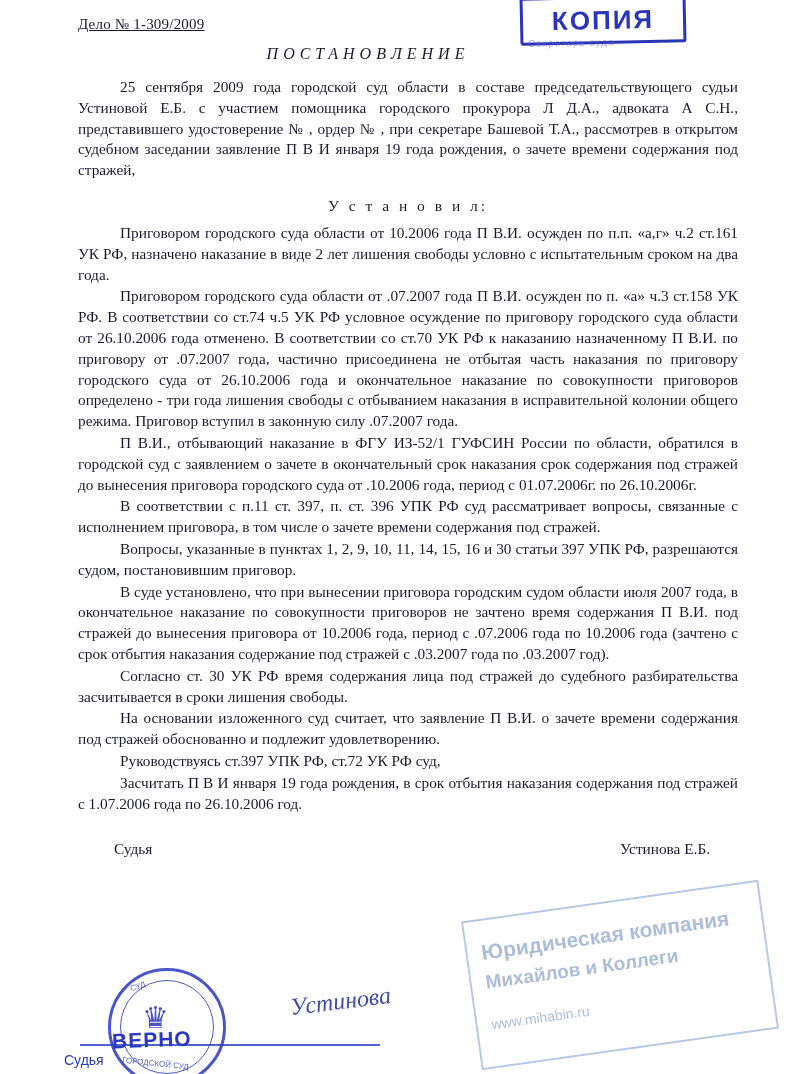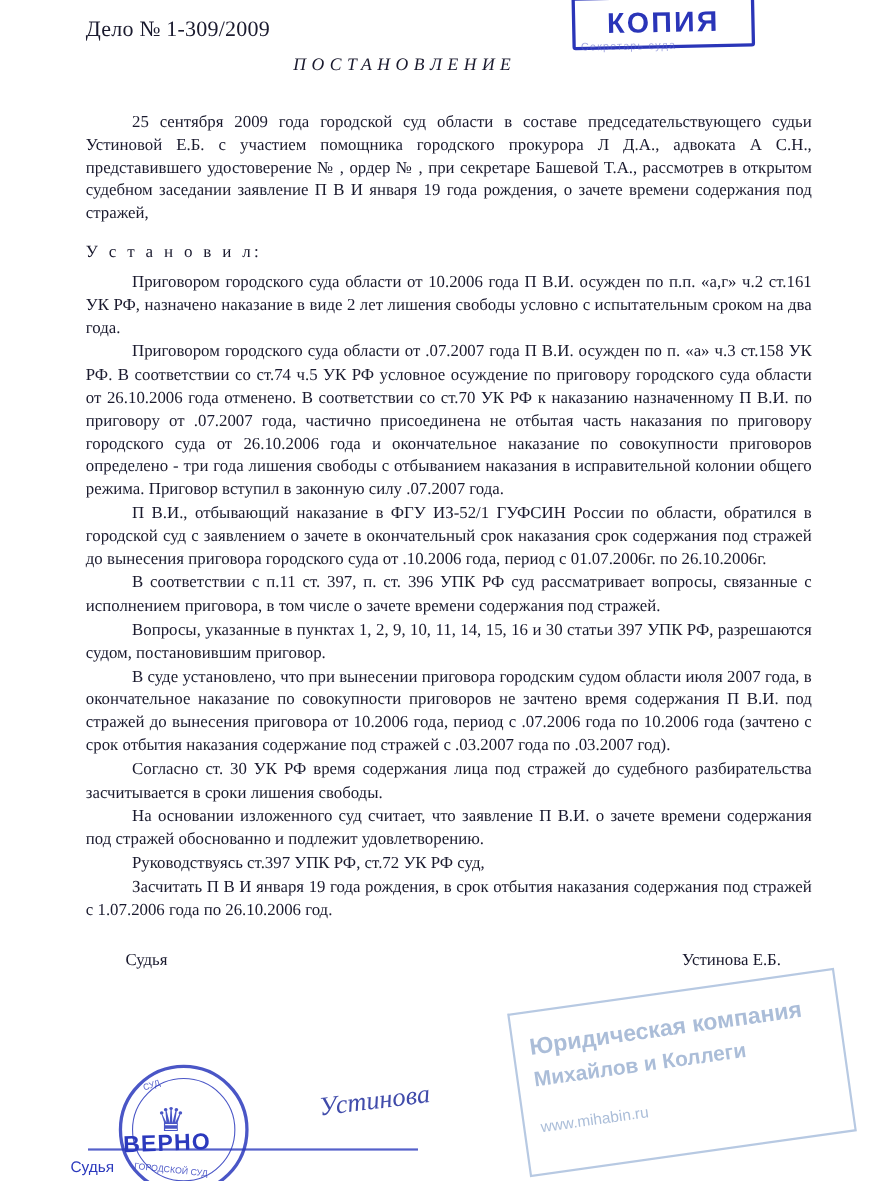--- a/index.html
+++ b/index.html
@@ -15,51 +15,53 @@
     font-family: "Liberation Serif", serif;
     color: #1a1a2e;
   }
   .page {
     position: absolute;
     inset: 0;
     padding: 8px 62px 0 78px;
     box-sizing: border-box;
   }
   .case-no {
-    font-size: 20px;
+    font-size: 15px;
     margin: 8px 0 0 0;
     letter-spacing: 0.2px;
+    text-decoration: underline;
   }
   .doc-title {
     text-align: center;
     font-size: 16px;
     letter-spacing: 5px;
     margin: 12px 0 0 0;
     padding-right: 80px;
     font-style: italic;
   }
   .section-title {
+    text-align: center;
     font-size: 15.5px;
     letter-spacing: 3px;
     margin: 16px 0 8px 0;
   }
   .section-title.wide {
     letter-spacing: 5px;
     font-size: 16px;
     margin: 22px 0 14px 0;
   }
   p.para {
     font-size: 15.3px;
     line-height: 1.36;
     margin: 0 0 1px 0;
     text-align: justify;
     text-justify: inter-word;
     text-indent: 42px;
   }
-  .blk { margin-top: 32px; }
+  .blk { margin-top: 14px; }
   .sign-row {
     display: flex;
     justify-content: space-between;
     align-items: flex-end;
     margin-top: 26px;
     font-size: 15.3px;
   }
   .sign-left { padding-left: 36px; }
   .sign-right { padding-right: 28px; }
 

